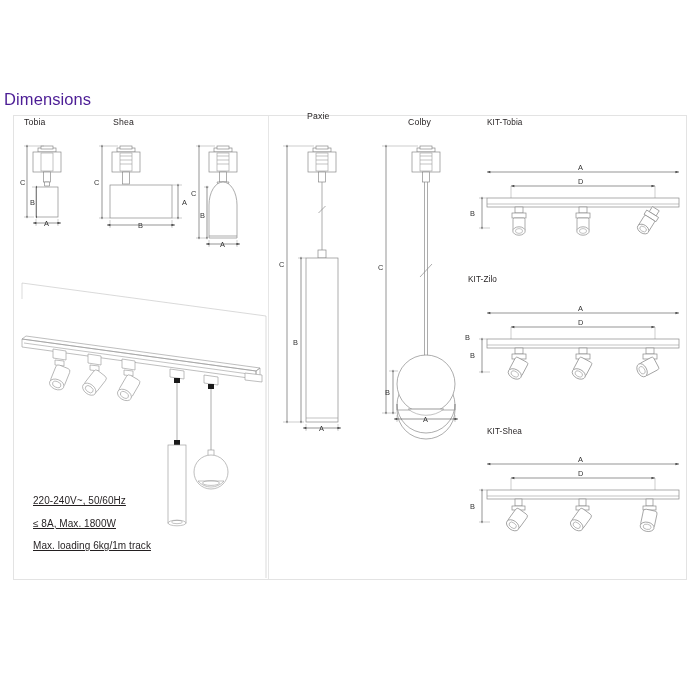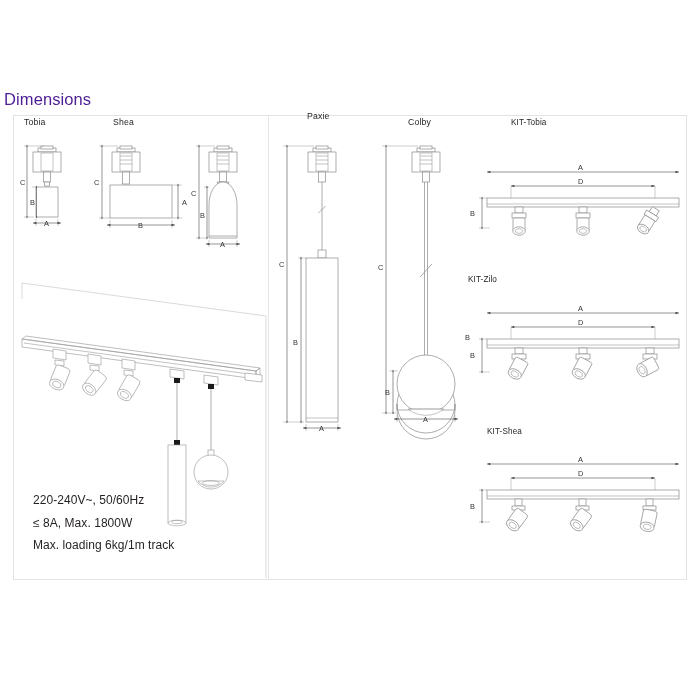--- a/index.html
+++ b/index.html
@@ -18,22 +18,22 @@
 
   #divider{
     position:absolute;left:268px;top:116px;width:1px;height:463px;background:#e6e6e6;
   }
 
   .col-label{position:absolute;font-size:8.7px;color:#231f20;letter-spacing:.15px;white-space:nowrap;}
 
   .kit-label{position:absolute;font-size:8.2px;color:#231f20;letter-spacing:.1px;white-space:nowrap;}
 
   #spec{
-    position:absolute;left:33px;top:484px;font-size:12px;line-height:11.2px;
-    color:#231f20;white-space:pre-line;letter-spacing:.05px;
+    position:absolute;left:33px;top:484px;font-size:10px;line-height:11.2px;
+    color:#231f20;white-space:pre-line;letter-spacing:.05px;text-decoration:underline;
   }
 
   svg{position:absolute;left:0;top:0;overflow:visible;}
   .ln{stroke:#8a8a8a;stroke-width:.7;fill:none;}
   .ln2{stroke:#9a9a9a;stroke-width:.6;fill:none;}
   .dim{stroke:#4d4d4d;stroke-width:.6;fill:none;}
   .ext{stroke:#9a9a9a;stroke-width:.5;fill:none;}
   .thin{stroke:#b5b5b5;stroke-width:.5;fill:none;}
   .persp{stroke:#9b9b9b;stroke-width:.65;fill:none;}
   .fillw{fill:#ffffff;}
@@ -49,21 +49,21 @@
 
   <div id="card"></div>
   <div id="divider"></div>
 
   <div class="col-label" style="left:24px;top:117px;">Tobia</div>
   <div class="col-label" style="left:113px;top:117px;">Shea</div>
   <div class="col-label" style="left:211px;top:117px;margin-top:40px;">Shea</div>
   <div class="col-label" style="left:307px;top:111px;">Paxie</div>
   <div class="col-label" style="left:408px;top:117px;">Colby</div>
 
-  <div class="kit-label" style="left:487px;top:118px;margin-left:24px;">KIT-Tobia</div>
+  <div class="kit-label" style="left:487px;top:118px;">KIT-Tobia</div>
   <div class="kit-label" style="left:468px;top:275px;">KIT-Zilo</div>
   <div class="kit-label" style="left:487px;top:427px;">KIT-Shea</div>
 
   <svg width="700" height="700">
     <defs>
       <marker id="ar" markerWidth="7" markerHeight="7" refX="6" refY="2.2" orient="auto">
         <path d="M0,0 L6,2.2 L0,4.4 z" fill="#4d4d4d"></path>
       </marker>
       <marker id="arL" markerWidth="7" markerHeight="7" refX="0.4" refY="2.2" orient="auto">
         <path d="M6,0 L0,2.2 L6,4.4 z" fill="#4d4d4d"></path>

